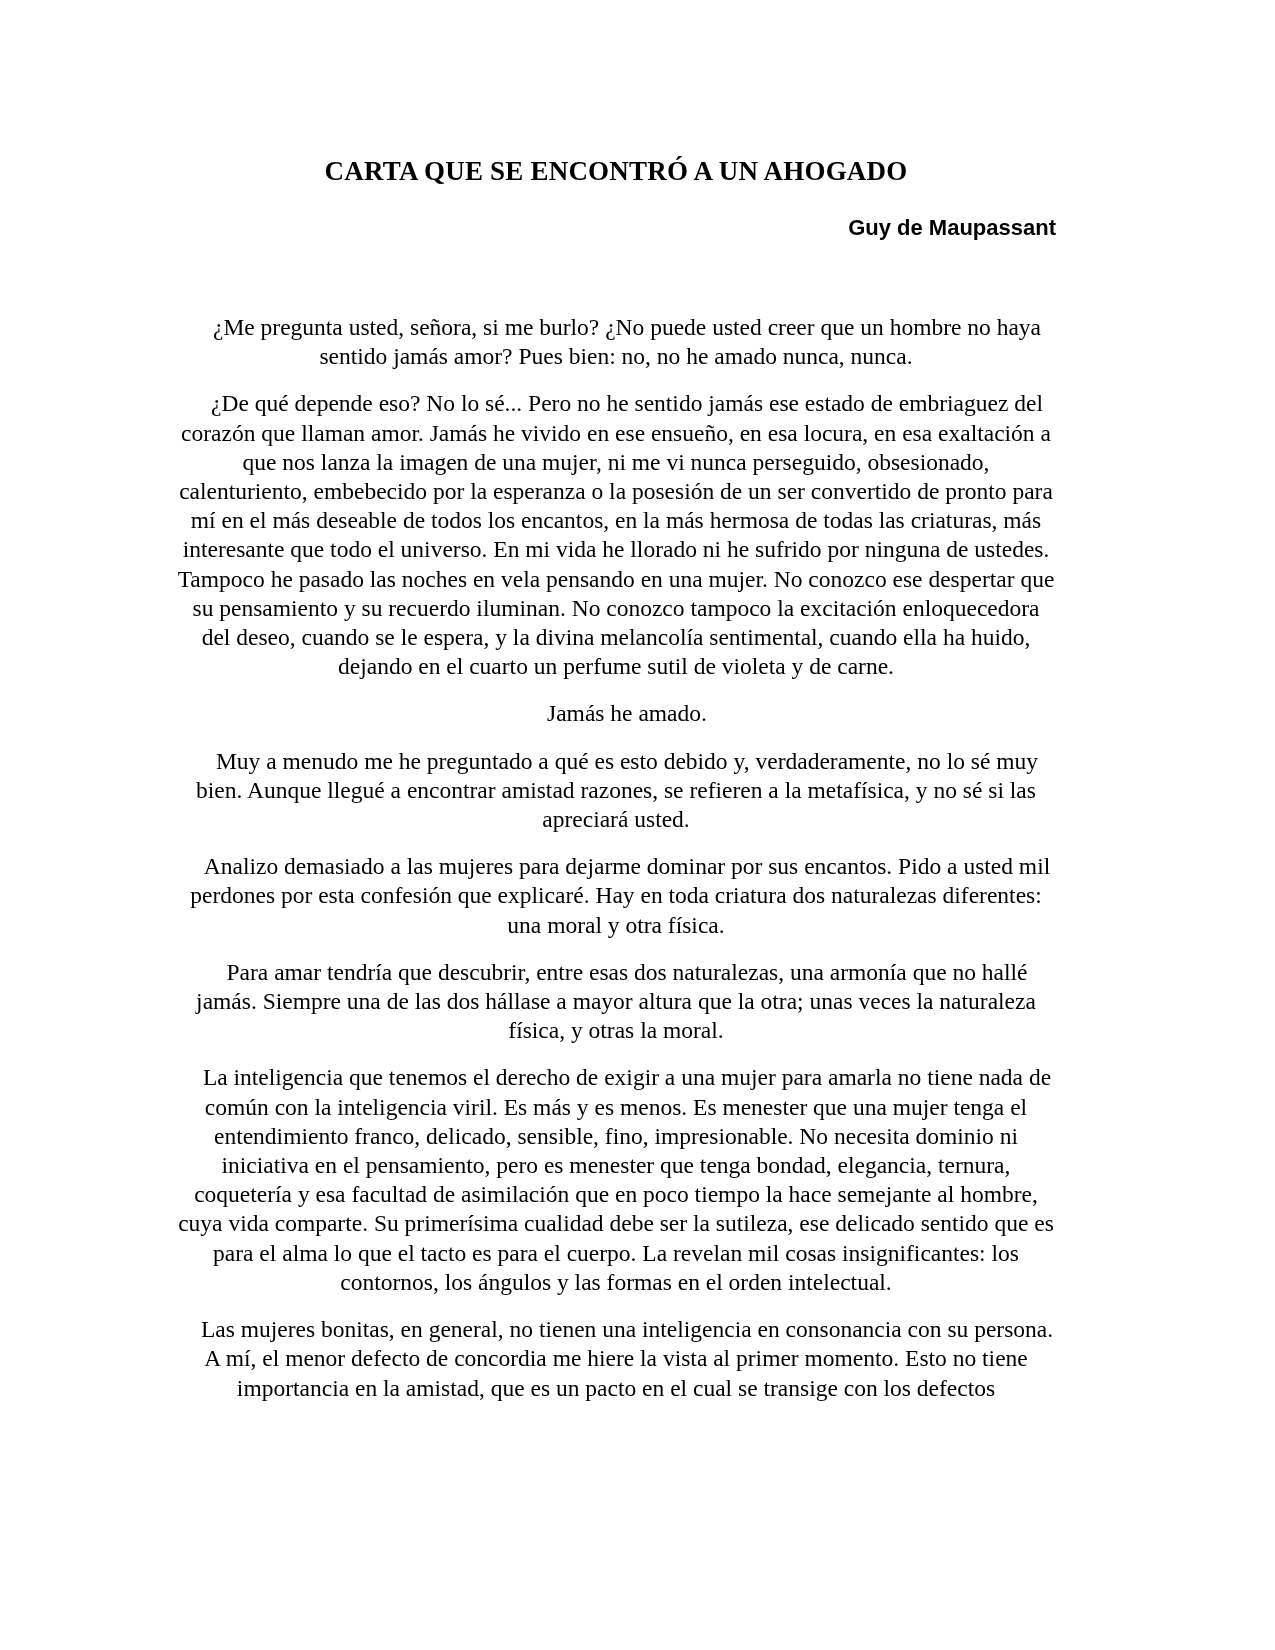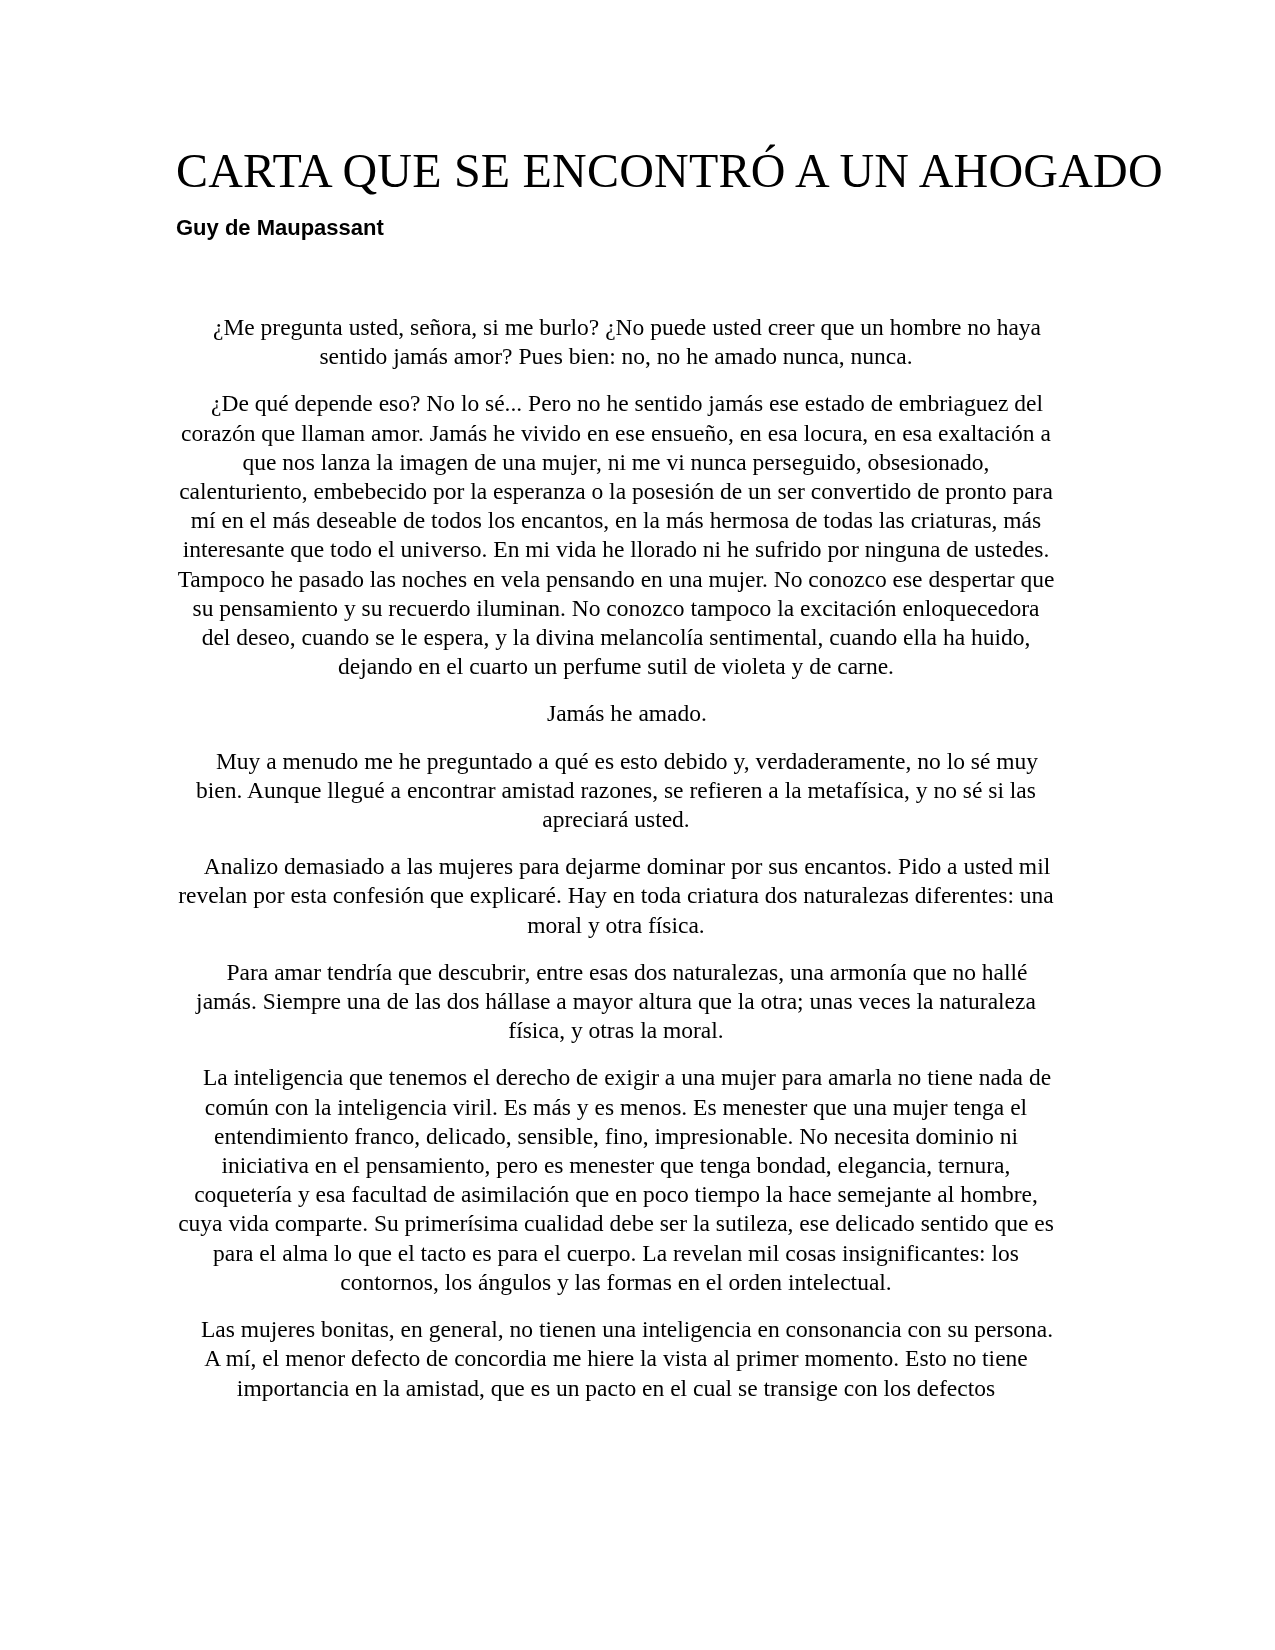--- a/index.html
+++ b/index.html
@@ -25,37 +25,37 @@
   .content {
     position: absolute;
     left: 176px;
     top: 0;
     width: 880px;
   }
   .doc-title {
     margin: 0;
     padding: 0;
     font-family: "Liberation Serif", "DejaVu Serif", serif;
-    font-weight: normal;
-    font-size: 48px;
+    font-weight: bold;
+    font-size: 27px;
     line-height: 46px;
     text-align: center;
     letter-spacing: 0.2px;
     padding-top: 148px;
     white-space: nowrap;
   }
   .doc-author {
     margin: 0;
     padding: 0;
     padding-top: 20px;
     font-family: "Liberation Sans", "DejaVu Sans", sans-serif;
     font-weight: bold;
     font-size: 22px;
     line-height: 27px;
-    text-align: left;
+    text-align: right;
   }
   .body-text {
     padding-top: 72px;
   }
   p.para {
     margin: 0 0 18px 0;
     padding: 0;
     font-size: 23.5px;
     line-height: 29.2px;
     text-align: center;
@@ -75,20 +75,20 @@
 
     <h1 class="doc-title">CARTA QUE SE ENCONTRÓ A UN AHOGADO</h1>
 
     <div class="doc-author">Guy de Maupassant</div>
 
     <div class="body-text">
       <p class="para">¿Me pregunta usted, señora, si me burlo? ¿No puede usted creer que un hombre no haya sentido jamás amor? Pues bien: no, no he amado nunca, nunca.</p>
       <p class="para">¿De qué depende eso? No lo sé... Pero no he sentido jamás ese estado de embriaguez del corazón que llaman amor. Jamás he vivido en ese ensueño, en esa locura, en esa exaltación a que nos lanza la imagen de una mujer, ni me vi nunca perseguido, obsesionado, calenturiento, embebecido por la esperanza o la posesión de un ser convertido de pronto para mí en el más deseable de todos los encantos, en la más hermosa de todas las criaturas, más interesante que todo el universo. En mi vida he llorado ni he sufrido por ninguna de ustedes. Tampoco he pasado las noches en vela pensando en una mujer. No conozco ese despertar que su pensamiento y su recuerdo iluminan. No conozco tampoco la excitación enloquecedora del deseo, cuando se le espera, y la divina melancolía sentimental, cuando ella ha huido, dejando en el cuarto un perfume sutil de violeta y de carne.</p>
       <p class="para">Jamás he amado.</p>
       <p class="para">Muy a menudo me he preguntado a qué es esto debido y, verdaderamente, no lo sé muy bien. Aunque llegué a encontrar amistad razones, se refieren a la metafísica, y no sé si las apreciará usted.</p>
-      <p class="para">Analizo demasiado a las mujeres para dejarme dominar por sus encantos. Pido a usted mil revelan por esta confesión que explicaré. Hay en toda criatura dos naturalezas diferentes: una moral y otra física.</p>
+      <p class="para">Analizo demasiado a las mujeres para dejarme dominar por sus encantos. Pido a usted mil perdones por esta confesión que explicaré. Hay en toda criatura dos naturalezas diferentes: una moral y otra física.</p>
       <p class="para">Para amar tendría que descubrir, entre esas dos naturalezas, una armonía que no hallé jamás. Siempre una de las dos hállase a mayor altura que la otra; unas veces la naturaleza física, y otras la moral.</p>
       <p class="para">La inteligencia que tenemos el derecho de exigir a una mujer para amarla no tiene nada de común con la inteligencia viril. Es más y es menos. Es menester que una mujer tenga el entendimiento franco, delicado, sensible, fino, impresionable. No necesita dominio ni iniciativa en el pensamiento, pero es menester que tenga bondad, elegancia, ternura, coquetería y esa facultad de asimilación que en poco tiempo la hace semejante al hombre, cuya vida comparte. Su primerísima cualidad debe ser la sutileza, ese delicado sentido que es para el alma lo que el tacto es para el cuerpo. La revelan mil cosas insignificantes: los contornos, los ángulos y las formas en el orden intelectual.</p>
       <p class="para">Las mujeres bonitas, en general, no tienen una inteligencia en consonancia con su persona. A mí, el menor defecto de concordia me hiere la vista al primer momento. Esto no tiene importancia en la amistad, que es un pacto en el cual se transige con los defectos</p>
     </div>
 
   </div>
 </div>
 
 </body></html>

